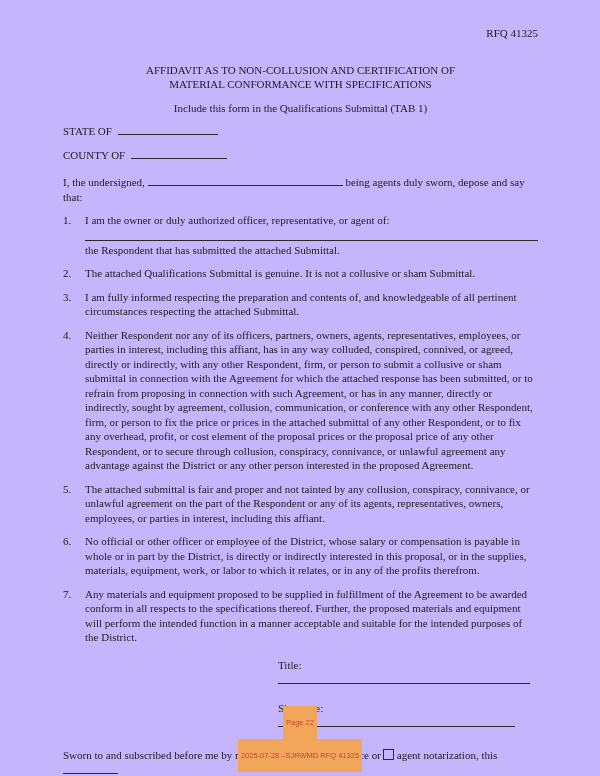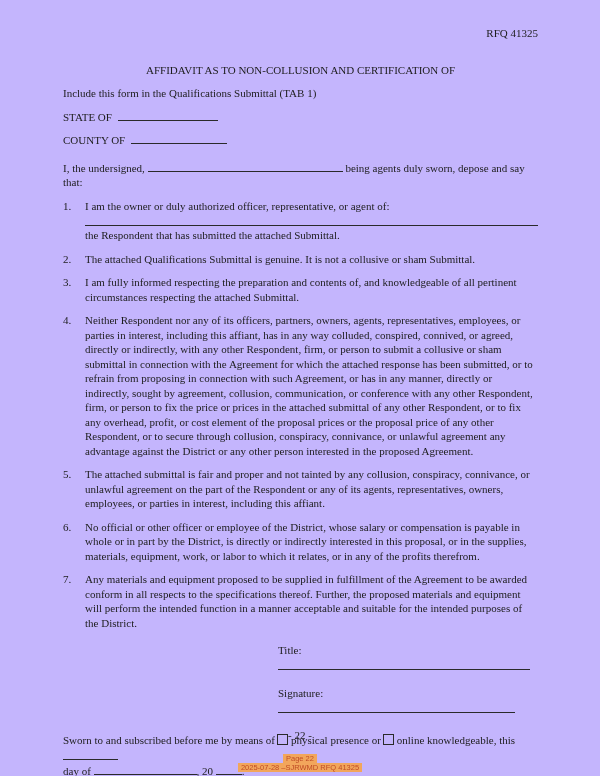--- a/index.html
+++ b/index.html
@@ -9,21 +9,21 @@
     box-sizing:border-box;
     padding:26px 62px 0 63px;
     background:#c4b5fd;
     font-family:"Liberation Serif","DejaVu Serif",serif;
     font-size:11px; line-height:14.5px;
     color:#1d1d1d;
     overflow:hidden;
   }
   .rfq { text-align:right; margin-bottom:22px; }
   .title-block { text-align:center; }
-  .subtitle { margin-top:9px; }
+  .subtitle { text-align:center; margin-top:9px; }
   .kv { margin-top:8px; }
   .kv .lbl { margin-right:6px; }
   .blank {
     display:inline-block;
     border-bottom:1px solid #2a2a2a;
     height:11px;
     vertical-align:baseline;
   }
   .w100 { width:100px; } .w96 { width:96px; } .w195 { width:195px; }
   .w240 { width:237px; } .w250 { width:252px; }
@@ -56,32 +56,33 @@
   .stamp {
     position:absolute; left:0; right:0; bottom:4px;
     text-align:center;
     font-family:"Liberation Sans","DejaVu Sans",sans-serif;
     font-size:7.5px; line-height:9px;
   }
   .stamp-line {
     display:inline-block;
     background:#F2A65C;
     color:#BF4B26;
-    padding:0 3px;
+    padding:12px 3px;
   }
 </style>
 </head>
 <body>
 
 <div class="page">
 
   <div class="rfq">RFQ 41325</div>
 
   <div class="title-block">
     <div>AFFIDAVIT AS TO NON-COLLUSION AND CERTIFICATION OF</div>
+    <div>MATERIAL CONFORMANCE WITH SPECIFICATIONS</div>
   </div>
 
   <div class="subtitle">Include this form in the Qualifications Submittal (TAB 1)</div>
 
   <div class="kv">
     <span class="lbl">STATE OF</span><span class="blank w100"></span>
   </div>
   <div class="kv">
     <span class="lbl">COUNTY OF</span><span class="blank w96"></span>
   </div>
@@ -136,21 +137,21 @@
   </div>
 
   <div class="sigrow">
     <span class="lbl">Title:</span><span class="blank w250"></span>
   </div>
   <div class="sigrow first">
     <span class="lbl">Signature:</span><span class="blank w240"></span>
   </div>
 
   <div class="sworn">
-    <span>Sworn to and subscribed before me by means of</span><span class="cbx"></span><span>physical presence or</span><span class="cbx"></span><span>online knowledgeable, this</span>
+    <span>Sworn to and subscribed before me by means of</span><span class="cbx"></span><span>physical presence or</span><span class="cbx"></span><span>agent notarization, this</span>
     <span class="blank w55"></span><br>
     <span>day of</span>
     <span class="blank w105"></span><span>, 20</span>
     <span class="blank w28"></span><span>.</span>
   </div>
 
   <div class="pagenum">- 22 -</div>
 
   <div class="stamp">
     <span class="stamp-line">Page 22</span><br>

